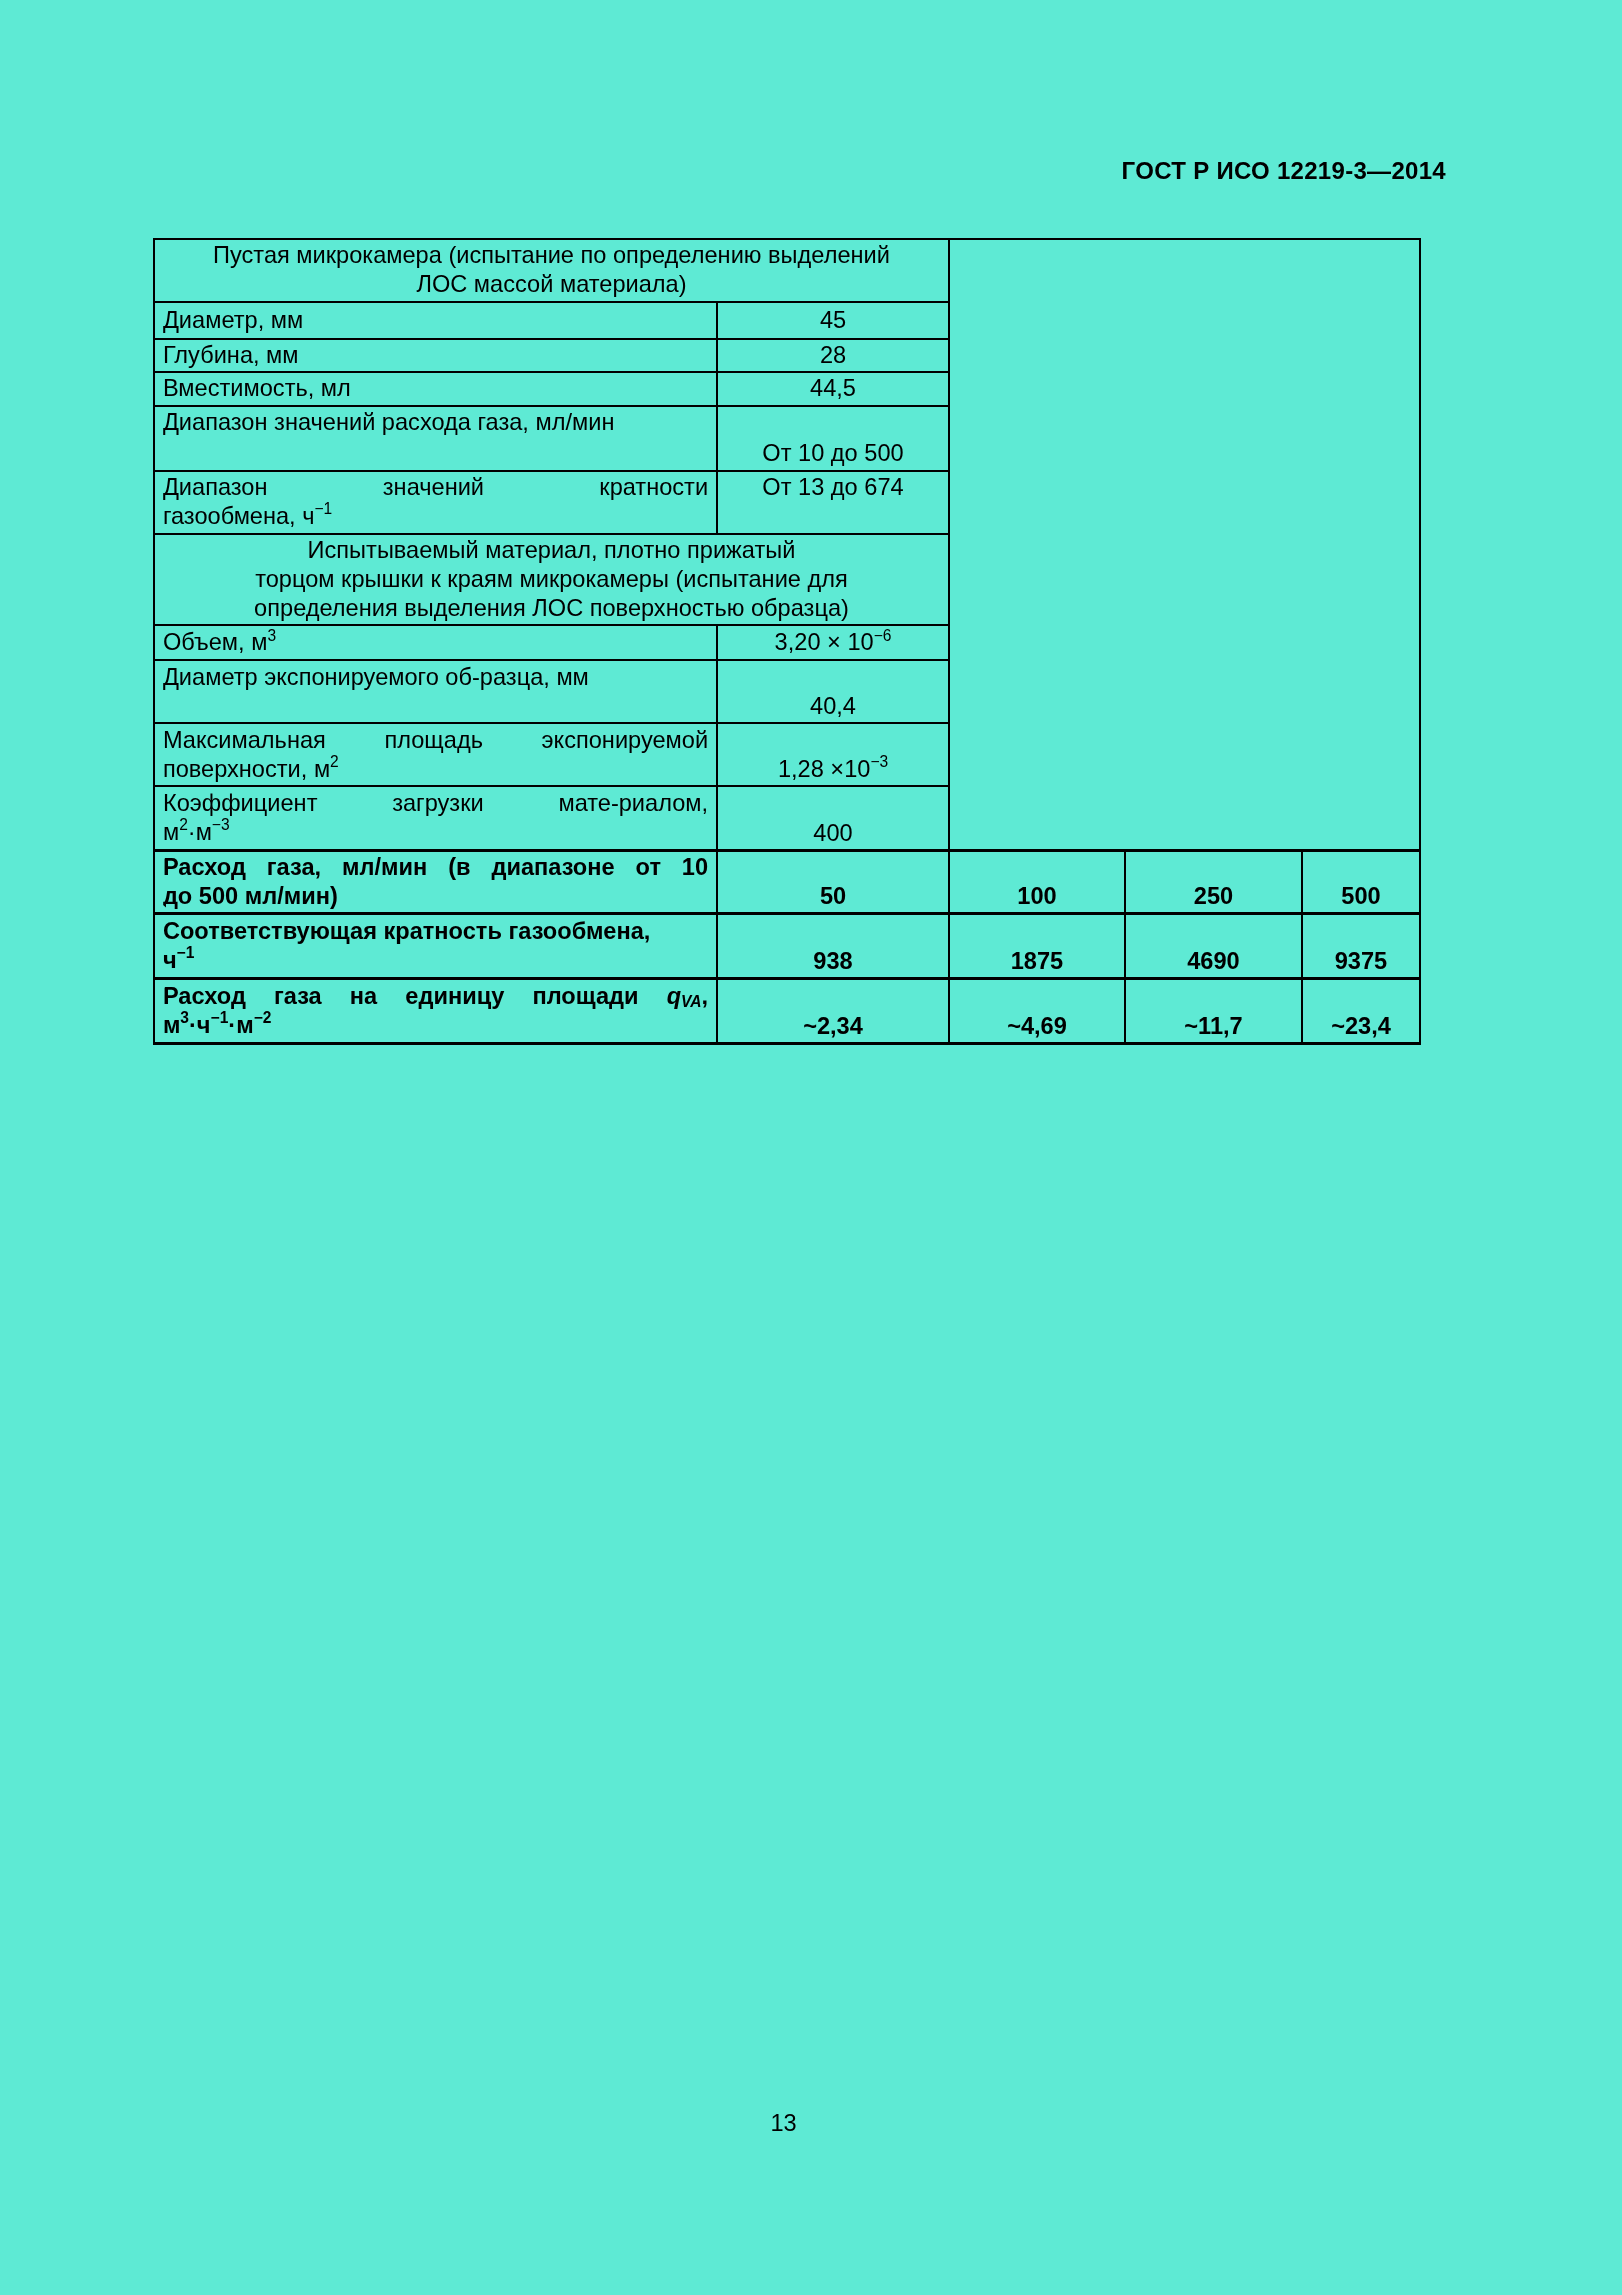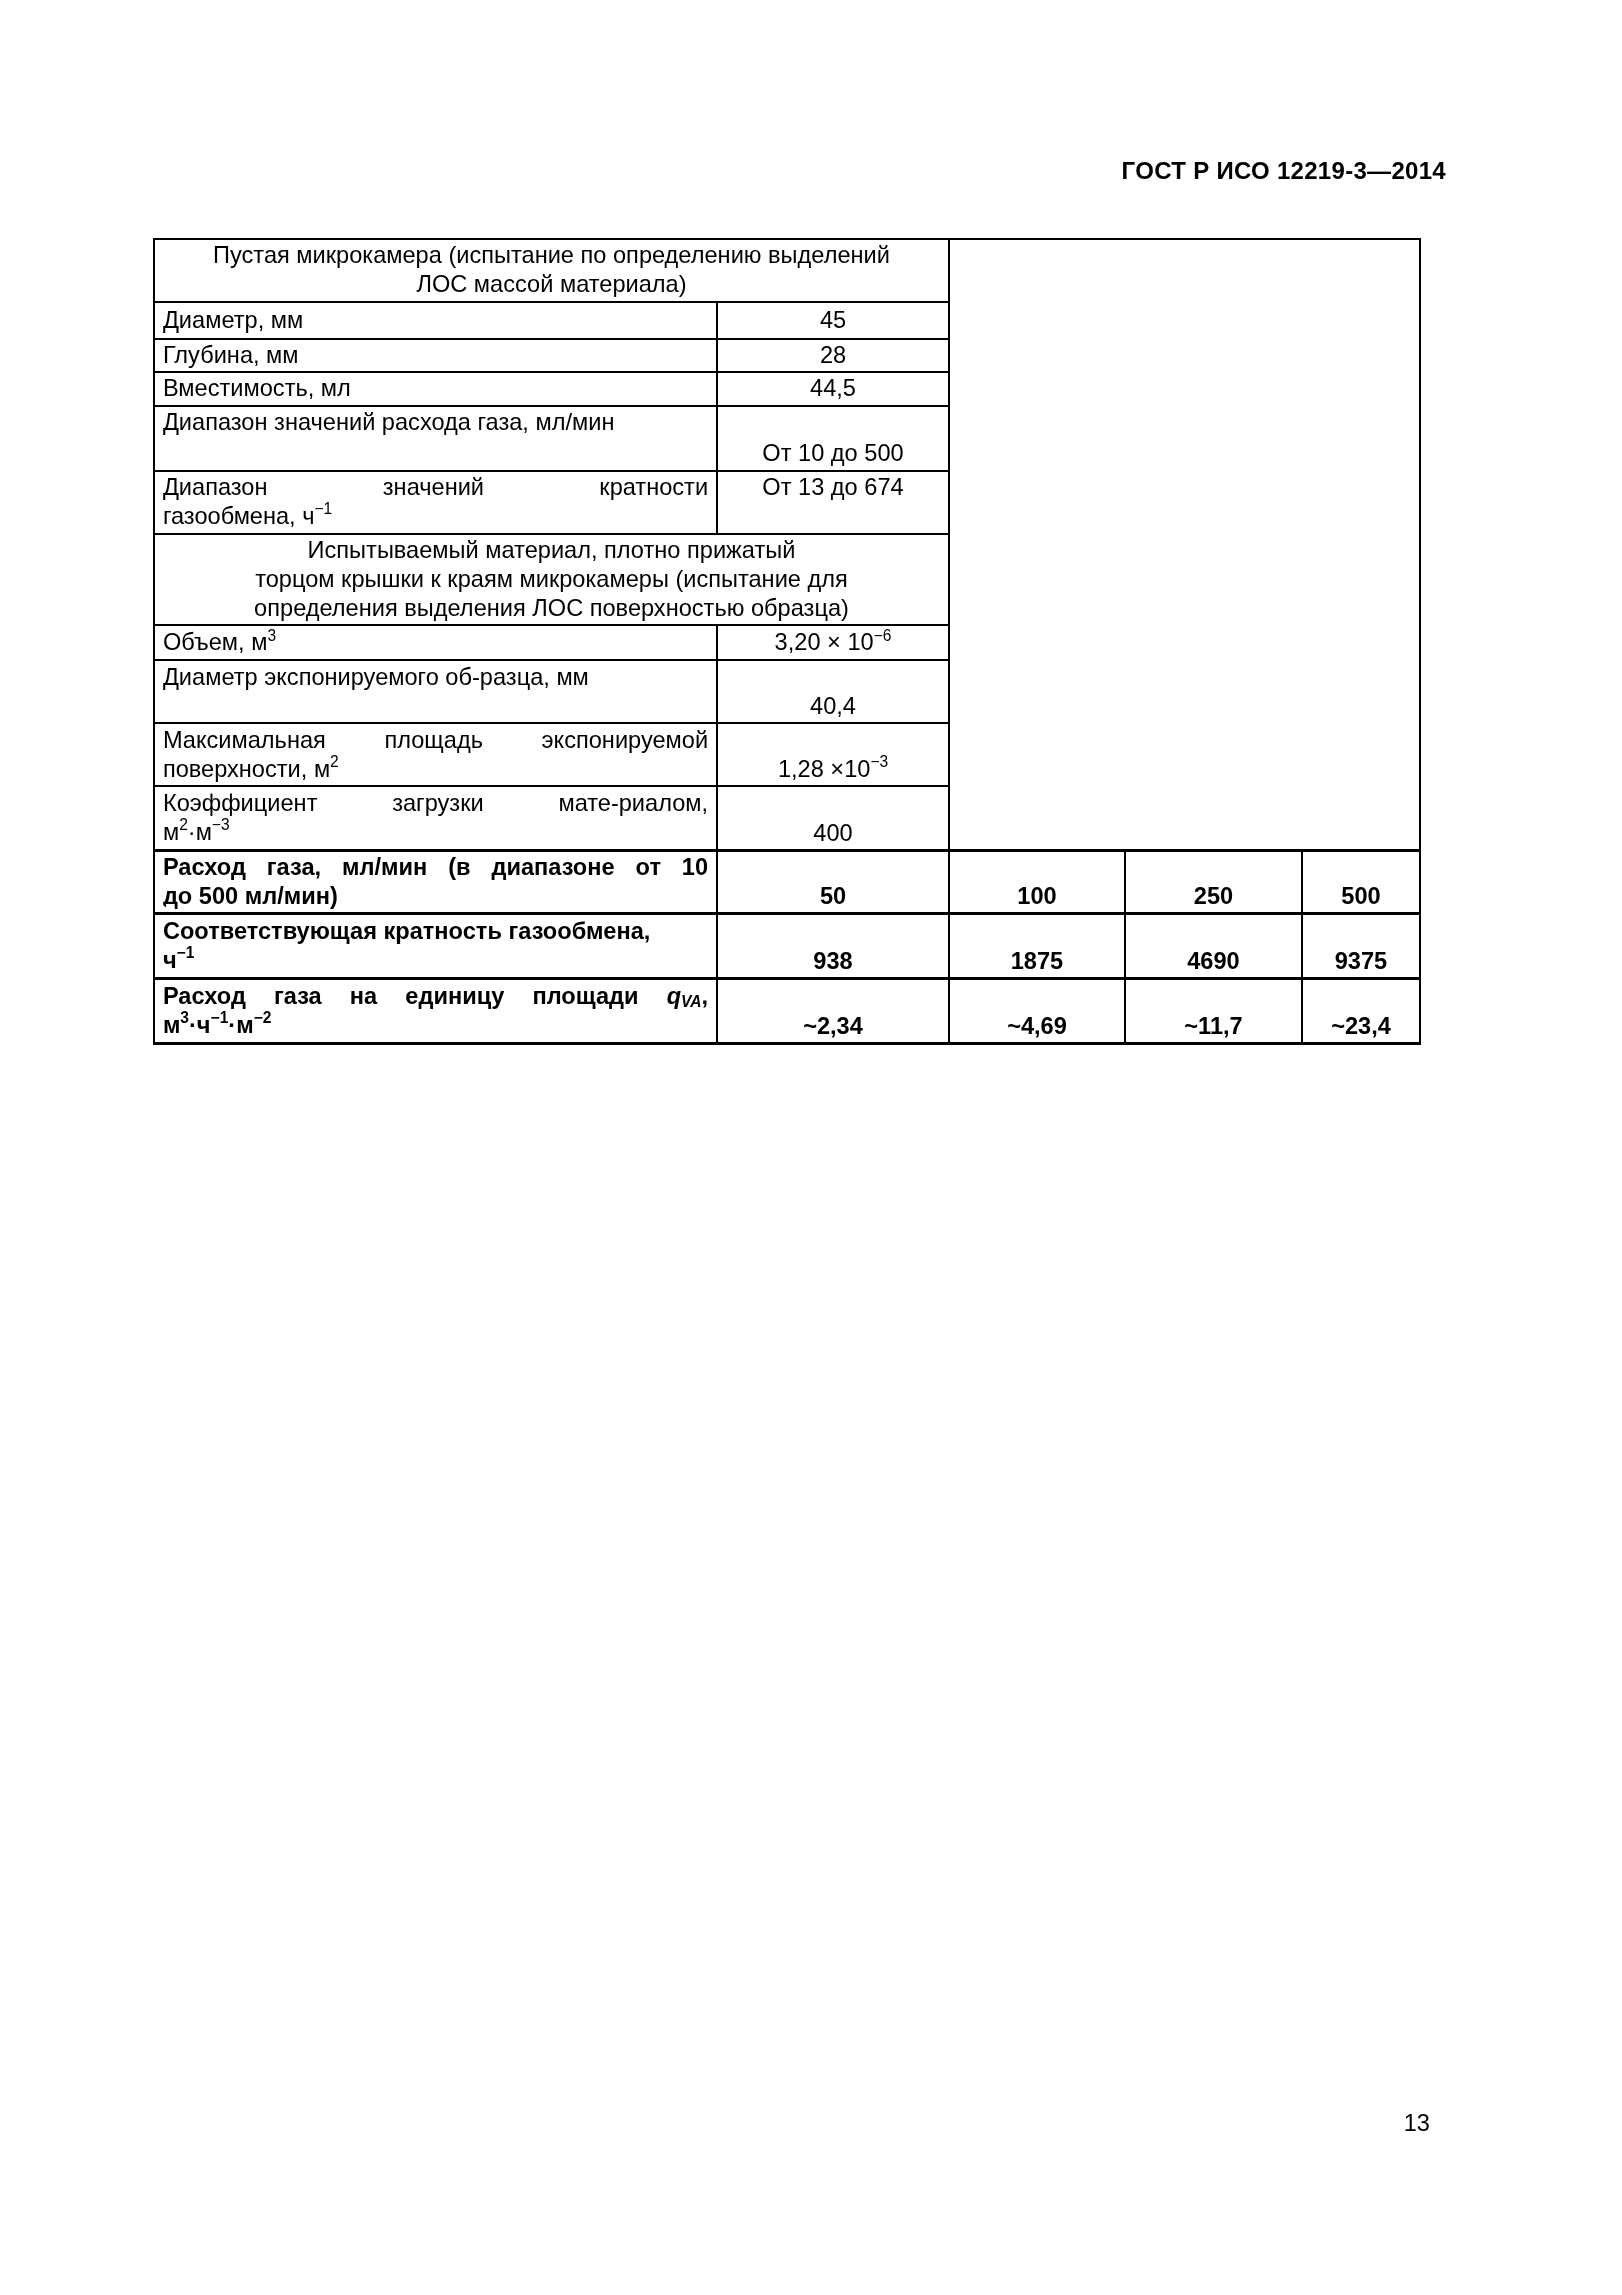--- a/index.html
+++ b/index.html
@@ -1,20 +1,20 @@
 <!DOCTYPE html>
 <html lang="ru" style="font-size:10.5px"><head>
 <meta charset="utf-8">
 <style>
   html, body { margin: 0; padding: 0; background: #e8e8e8; }
   .page {
     position: relative;
     width: 1623px;
     height: 2295px;
-    background: #ffffff;
+    background: #5eead4;
     font-family: "Liberation Sans", "DejaVu Sans", sans-serif;
     color: #000000;
     overflow: hidden;
   }
   .doc-number {
     position: absolute;
     left: 153px;
     top: 157px;
     width: 1293px;
     text-align: right;
@@ -65,24 +65,24 @@
   .spec sub {
     font-size: 66%;
     line-height: 0;
     vertical-align: baseline;
     position: relative;
     top: 0.22em;
   }
   .qi { font-style: italic; }
   .page-number {
     position: absolute;
-    left: 153px;
+    left: 145px;
     top: 2110px;
     width: 1277px;
-    text-align: right;
+    text-align: center;
     font-size: 23.6px;
   }
 </style>
 </head>
 <body>
 
 <div class="page">
 
   <div class="doc-number">ГОСТ Р ИСО 12219-3—2014</div>
 

